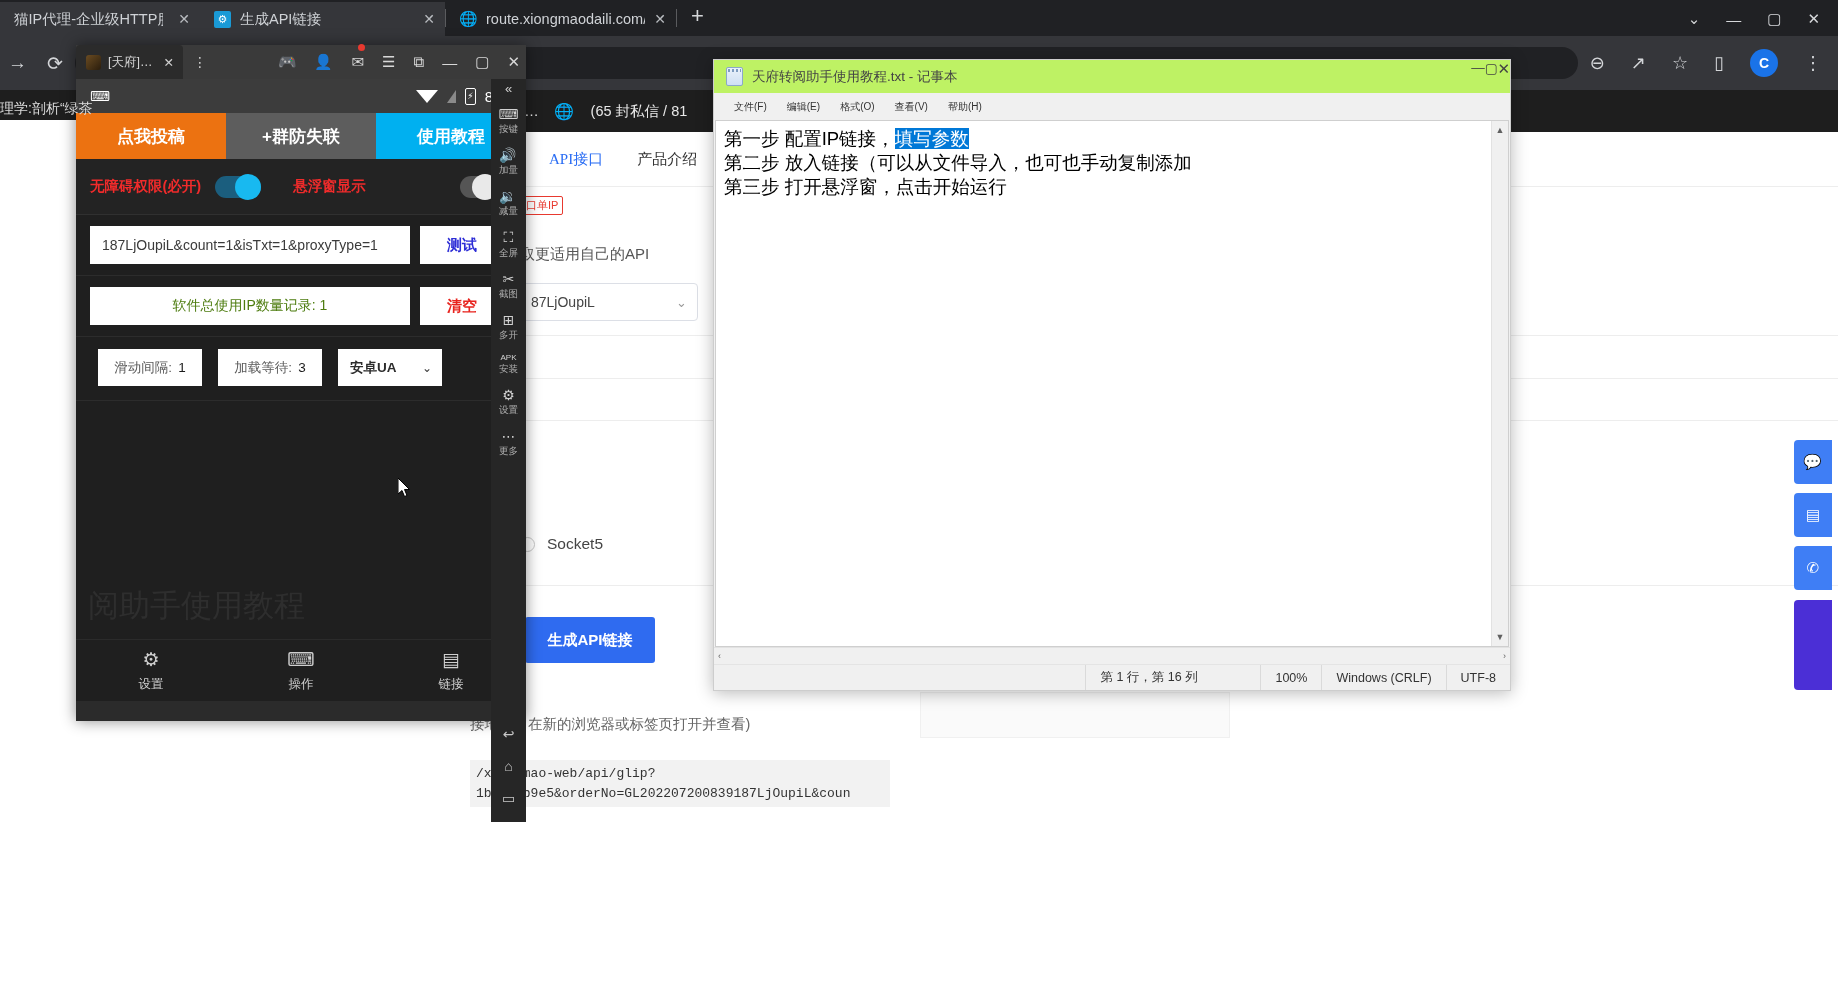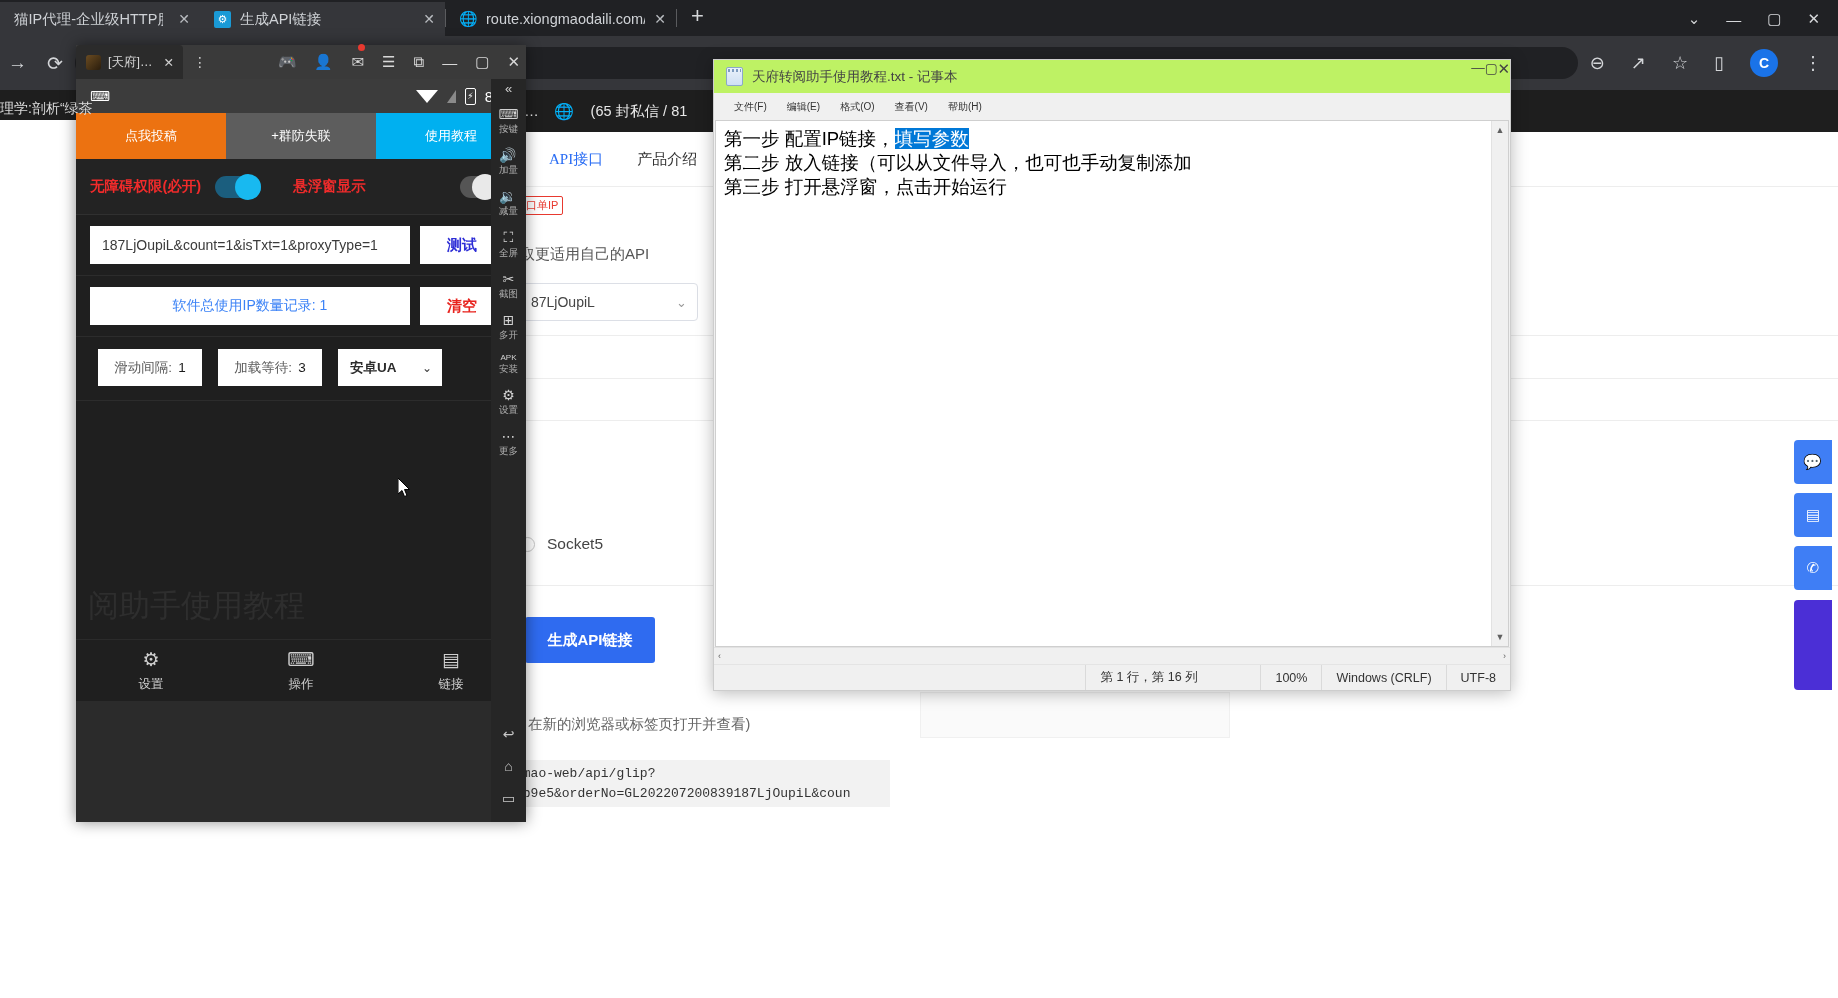--- a/index.html
+++ b/index.html
@@ -102,21 +102,21 @@
     position: absolute; background: #fafafa; border: 1px solid #f0f0f0;
   }
   .side-float {
     position: absolute; right: 6px; width: 38px; background: #3f7ef5; color: #fff;
     display: flex; align-items: center; justify-content: center; font-size: 15px;
   }
   .side-float.dark { background: #4b2fd6; }
 
   
   .emu {
-    position: absolute; left: 76px; top: 45px; width: 450px; height: 777px;
+    position: absolute; left: 76px; top: 45px; width: 450px; height: 676px;
     background: #2b2b2b; box-shadow: 0 0 14px rgba(0,0,0,.45);
   }
   .emu-titlebar {
     height: 34px; background: #3a3a3a; display: flex; align-items: center;
     color: #d7d7d7; font-size: 12.5px; padding-right: 6px;
   }
   .emu-tab {
     display: flex; align-items: center; gap: 7px; background: #2b2b2b;
     height: 34px; padding: 0 9px 0 10px; border-top-left-radius: 4px; border-top-right-radius: 4px;
   }
@@ -148,21 +148,21 @@
     background: radial-gradient(circle at 50% 45%, #c79a3a 0%, #6d4c17 45%, #1a1206 100%);
     display: flex; align-items: center; justify-content: center;
     color: #f0c869; font-size: 17px; font-weight: bold; font-family: "Liberation Serif", serif;
   }
   .app-title { color: #fff; font-size: 21px; }
   .app-chart { margin-left: auto; color: #fff; font-size: 22px; }
 
   .tabs-row { display: flex; height: 46px; }
   .tabs-row > div {
     flex: 1; display: flex; align-items: center; justify-content: center;
-    font-size: 13px; font-weight: normal; color: #fff;
+    font-size: 17px; font-weight: bold; color: #fff;
   }
   .tab-orange { background: #ec7211; }
   .tab-grey { background: #5d5d5d; }
   .tab-cyan { background: #00b0f0; }
 
   .perm-row {
     height: 56px; background: #232323; display: flex; align-items: center;
     padding: 0 20px 0 14px; gap: 14px; border-bottom: 1px solid #303030;
   }
   .perm-label { color: #f02b2b; font-size: 14.5px; font-weight: bold; }
@@ -180,21 +180,21 @@
   .emu-body { background: #1f1f1f; }
   .field-row {
     display: flex; align-items: center; gap: 10px; padding: 11px 22px 11px 14px;
     border-bottom: 1px solid #2c2c2c;
   }
   .wfield {
     flex: 1; height: 38px; background: #fff; color: #3b3b3b; font-size: 14px;
     display: flex; align-items: center; padding: 0 12px;
     overflow: hidden; white-space: nowrap;
   }
-  .wfield.center { justify-content: center; color: #3b82f6; text-align: center; }
+  .wfield.center { justify-content: center; color: #4d7c0f; text-align: center; }
   .act-btn {
     width: 84px; height: 38px; background: #fff; display: flex; align-items: center;
     justify-content: center; font-size: 15px; font-weight: bold;
   }
   .act-blue { color: #2d2dd6; }
   .act-red { color: #e8241f; }
 
   .param-grid { padding: 12px 14px 14px 22px; border-bottom: 1px solid #2c2c2c; }
   .param-line { display: flex; gap: 16px; margin-bottom: 10px; }
   .param-line:last-child { margin-bottom: 0; }

